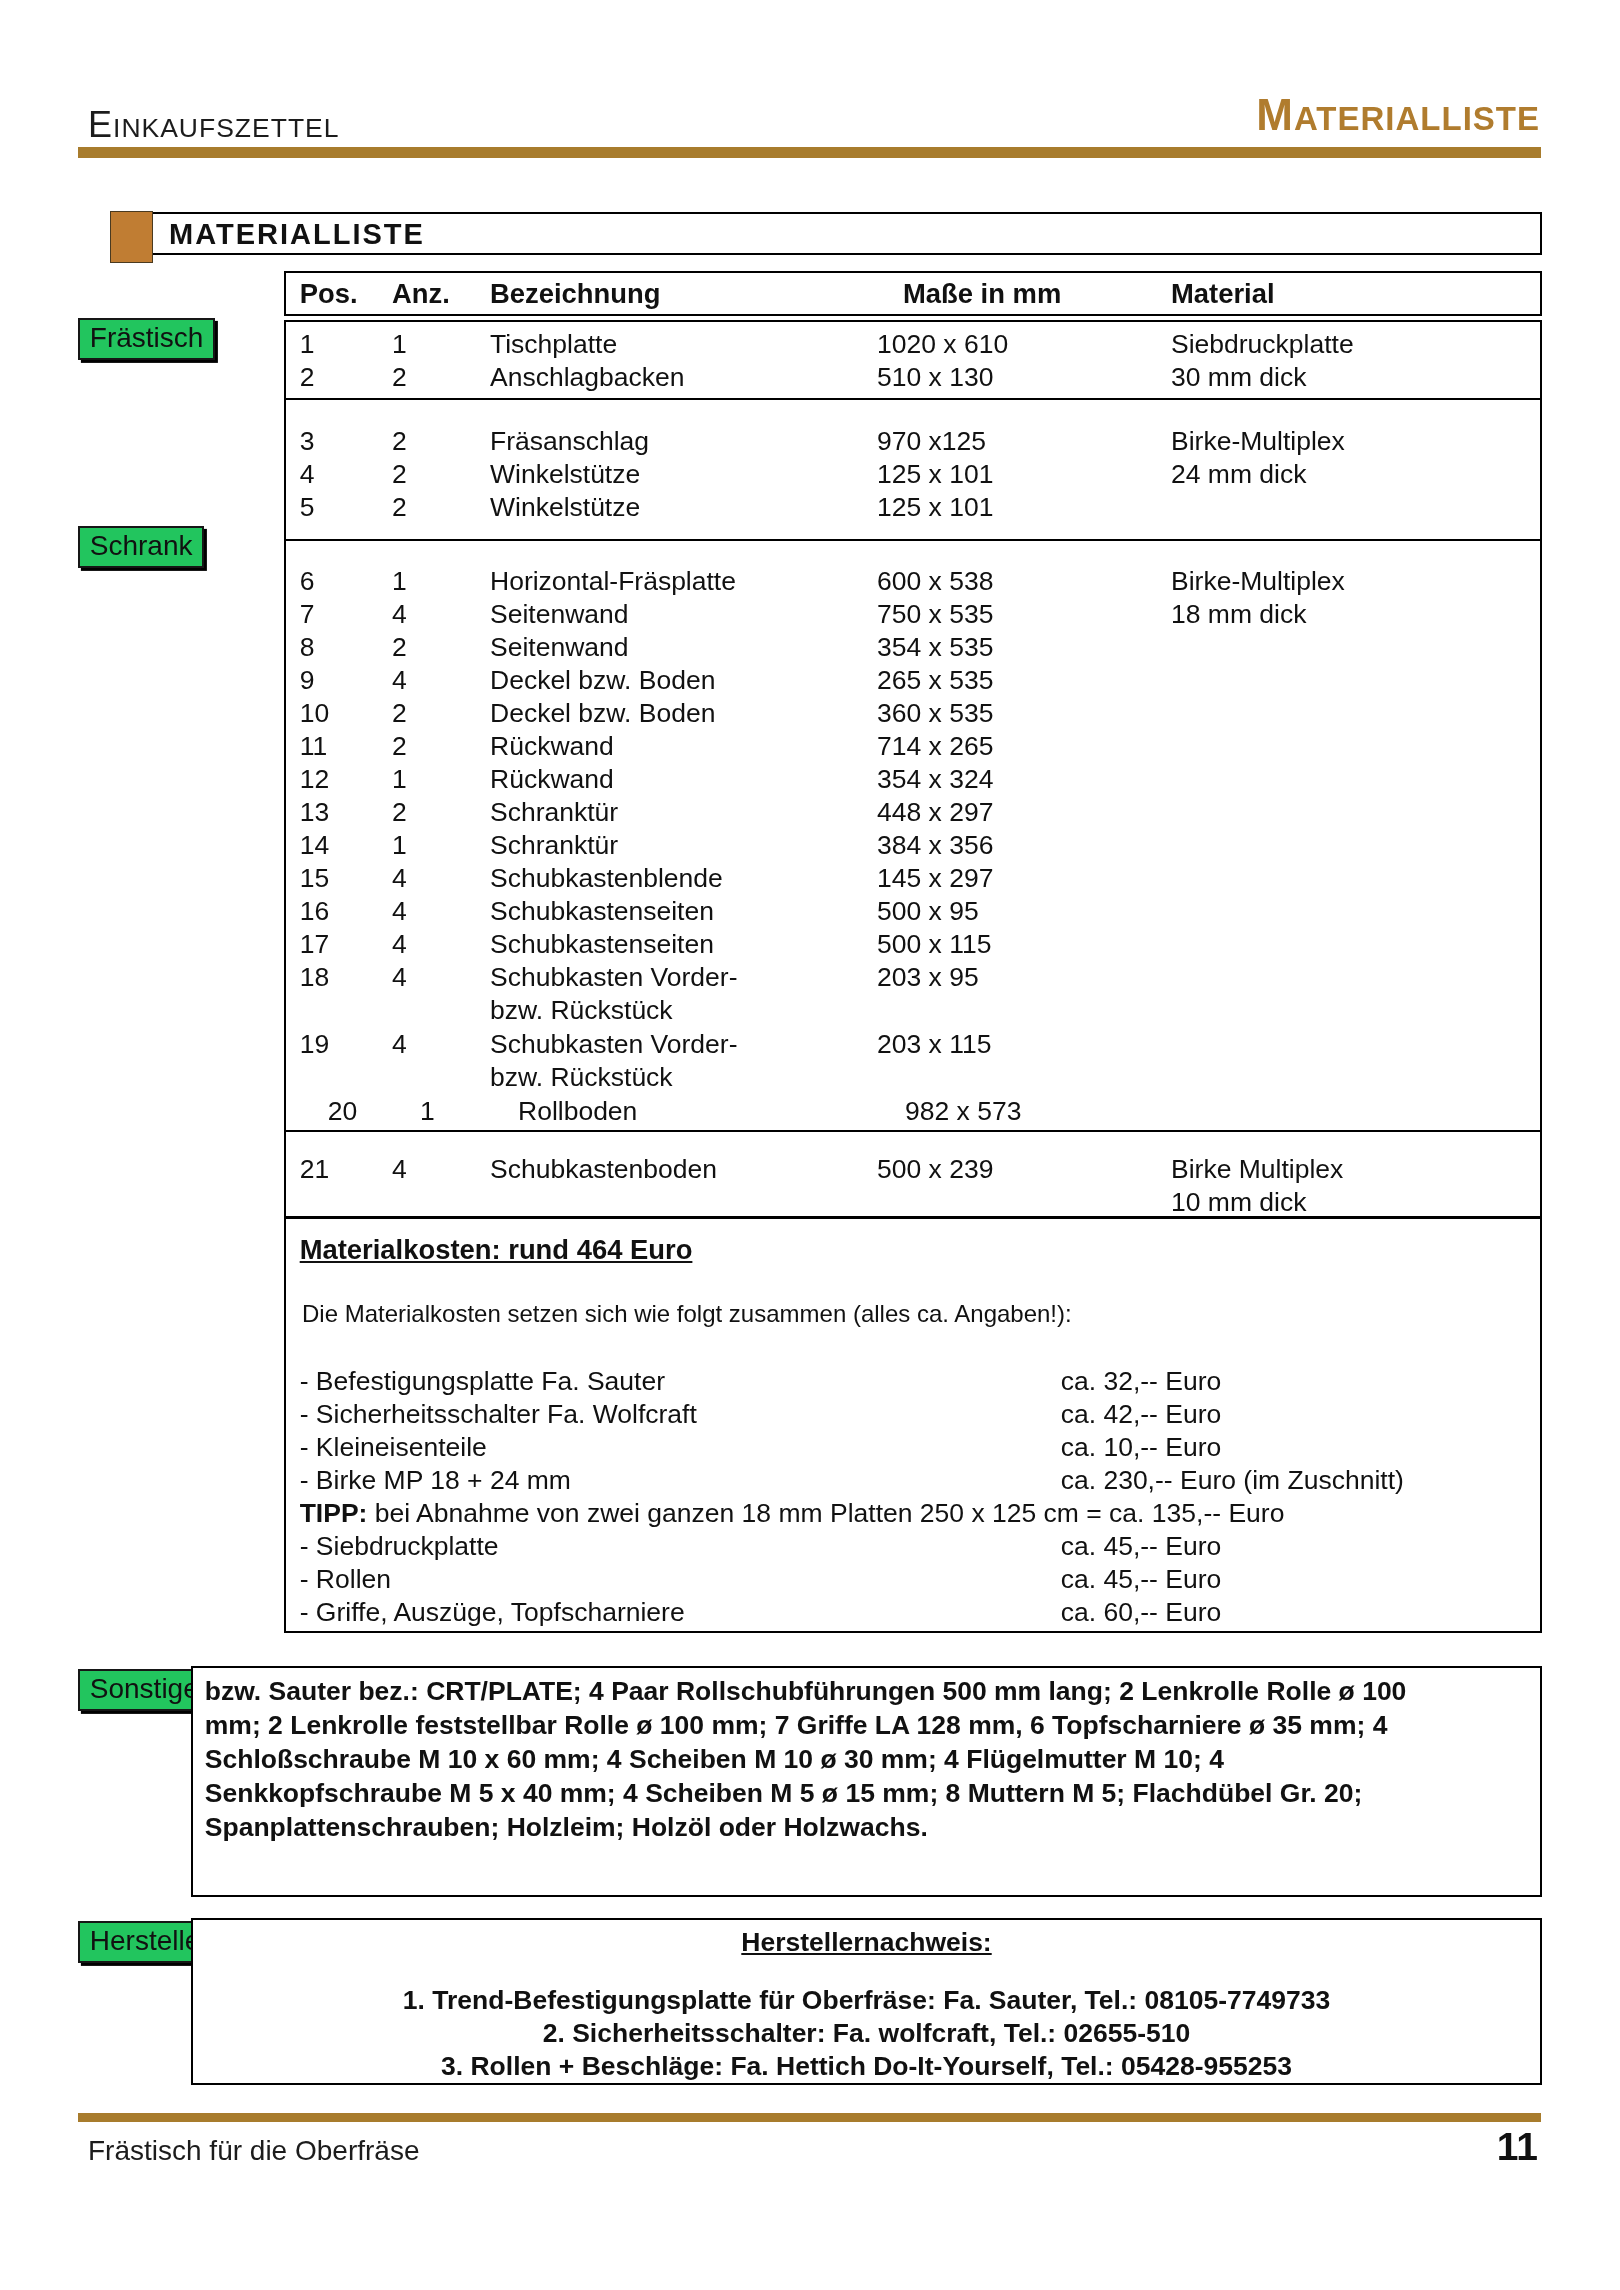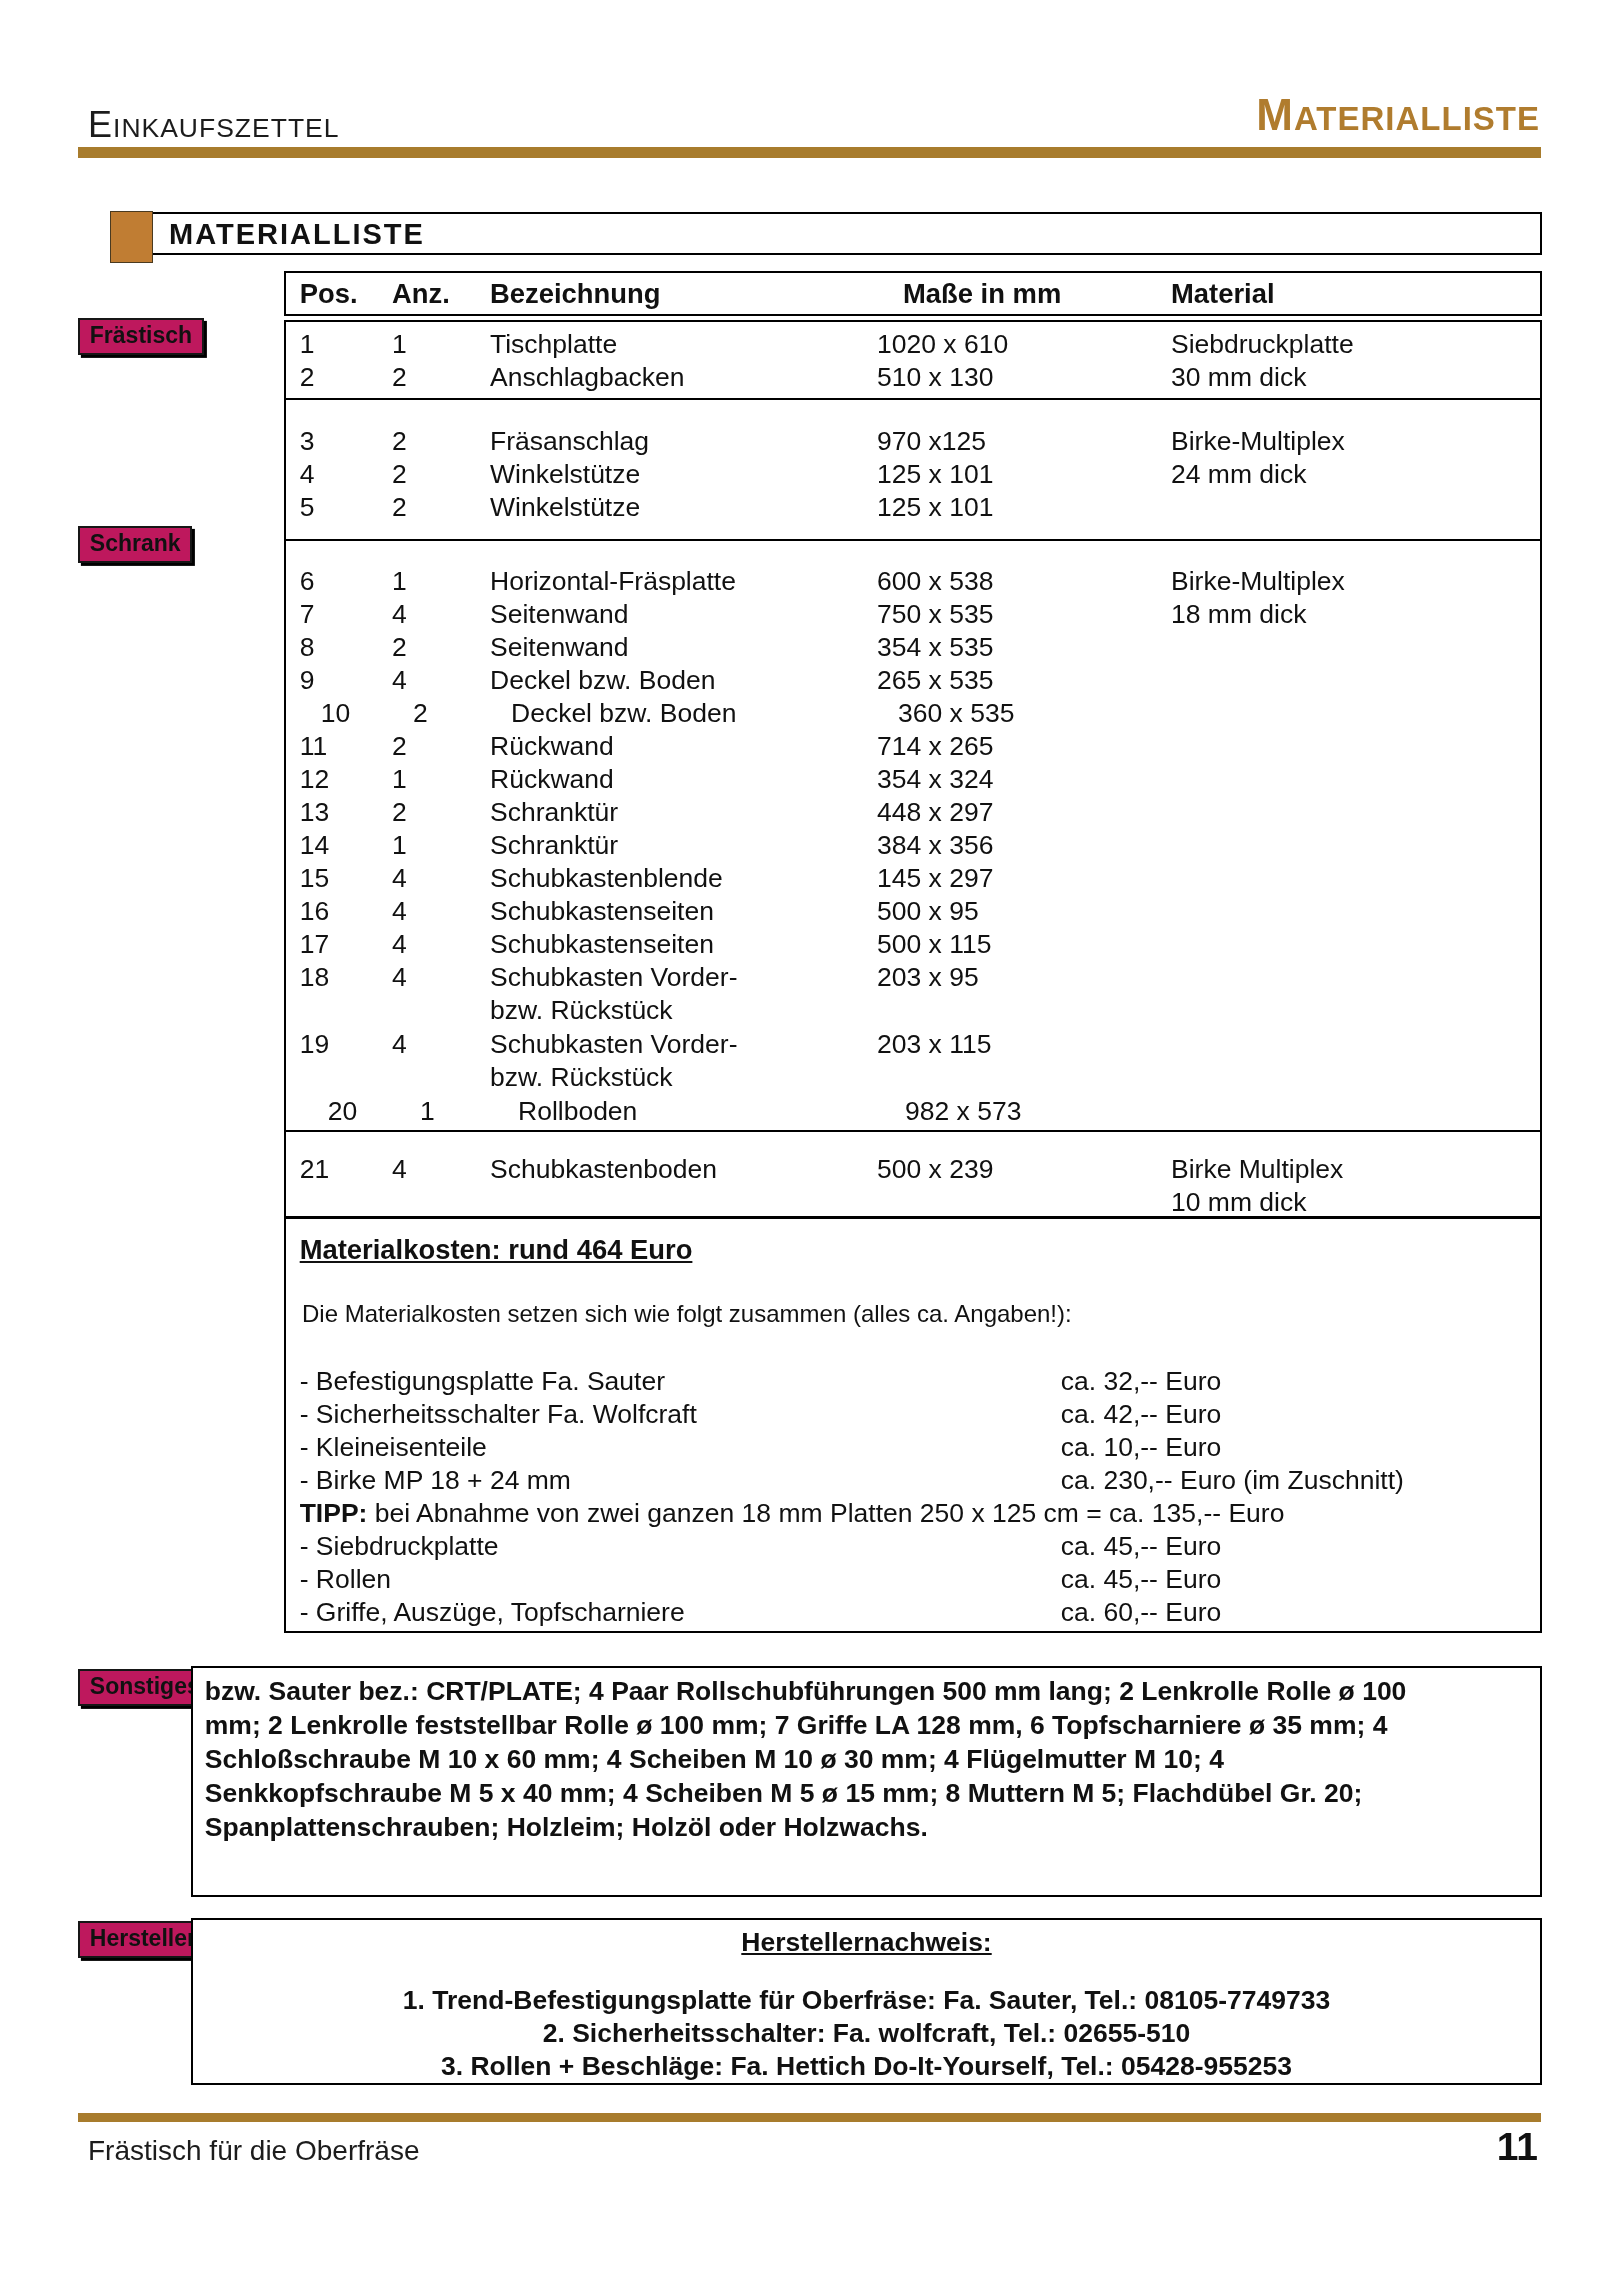--- a/index.html
+++ b/index.html
@@ -15,22 +15,22 @@
   .rule-top{top:147px;height:10.8px;}
   .rule-bottom{top:2113px;height:8.8px;}
 
   
   .section-box{position:absolute;left:110px;top:212px;width:1432px;height:43px;
                border:2px solid #000;background:#fff;box-sizing:border-box;}
   .section-square{position:absolute;left:-2px;top:-2.9px;width:41px;height:50px;background:#C07D33;border:1px solid #4a3a20;}
   .section-title{position:absolute;left:57px;top:3.9px;font-size:29px;font-weight:bold;letter-spacing:2px;}
 
   
-  .side-label{position:absolute;left:78px;background:#be185d;border:2px solid #161616;
-              box-shadow:2.9px 2.9px 0 #000;font-weight:bold;font-size:23px;padding:2px 9.8px 3.9px;white-space:nowrap;}
+  .side-label{position:absolute;left:78px;background:#22c55e;border:2px solid #161616;
+              box-shadow:2.9px 2.9px 0 #000;font-weight:normal;font-size:28px;padding:2px 9.8px 3.9px;white-space:nowrap;}
   .sl-fraestisch{top:318px;}
   .sl-schrank{top:526px;}
   .sl-sonstiges{top:1669px;}
   .sl-hersteller{top:1921px;}
 
   
   .thead{position:absolute;left:284px;top:271px;width:1258px;height:45px;
          border:2.9px solid #000;box-sizing:border-box;background:#fff;}
   .thead span{position:absolute;top:4.9px;font-weight:bold;font-size:27.4px;white-space:nowrap;}
   .th-pos{left:13.7px}.th-anz{left:106px}.th-bez{left:204px}.th-masse{left:617px}.th-mat{left:885px}
@@ -187,21 +187,21 @@
         </div>
         <div class="trow" style="height: 33px;">
           <div class="cell c-pos">9</div>
           <div class="cell c-anz">4</div>
           <div class="cell c-bez">
             <div class="cline">Deckel bzw. Boden</div>
           </div>
           <div class="cell c-masse">265 x 535</div>
           <div class="cell c-mat"></div>
         </div>
-        <div class="trow" style="height: 33px; margin-left: 21px;">
+        <div class="trow" style="height: 33px;">
           <div class="cell c-pos">10</div>
           <div class="cell c-anz">2</div>
           <div class="cell c-bez">
             <div class="cline">Deckel bzw. Boden</div>
           </div>
           <div class="cell c-masse">360 x 535</div>
           <div class="cell c-mat"></div>
         </div>
         <div class="trow" style="height: 33px;">
           <div class="cell c-pos">11</div>

